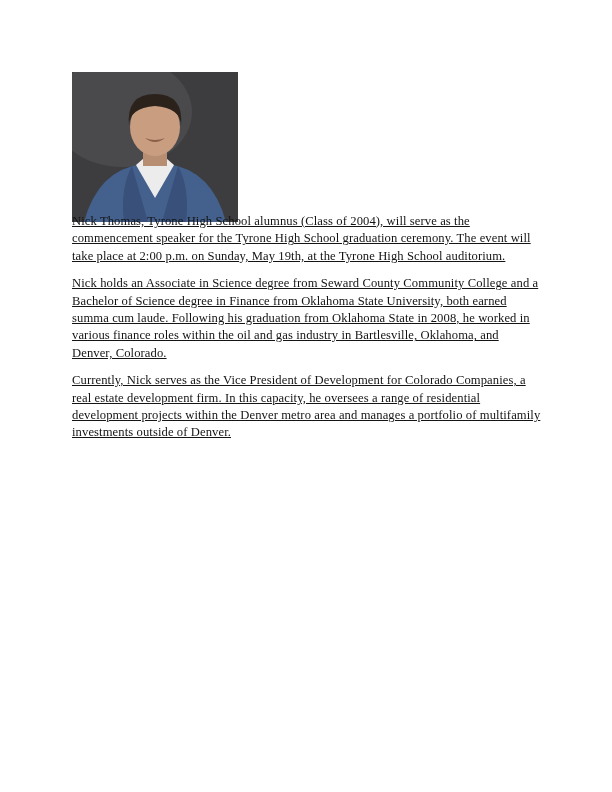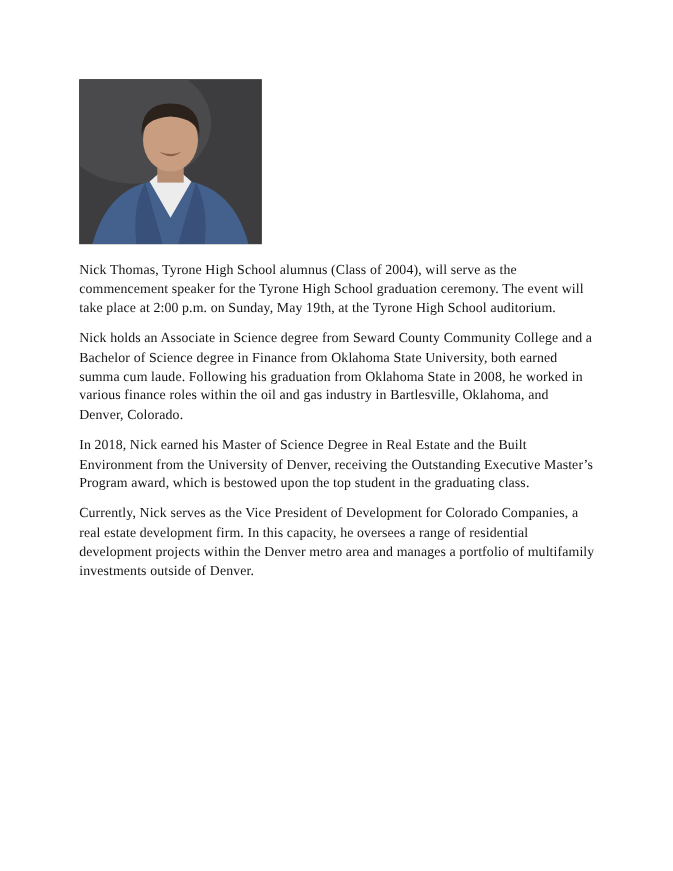--- a/index.html
+++ b/index.html
@@ -26,22 +26,23 @@
       top: 72px;
       width: 166px;
       height: 150px;
       overflow: hidden;
       background: #3d3d3f;
     }
     .photo svg { display: block; }
     .content {
       position: absolute;
       left: 72px;
-      top: 237px;
+      top: 213px;
       width: 470px;
+      text-decoration: underline;
     }
     .content p {
       margin: 0 0 10px 0;
       font-size: 12.6px;
       line-height: 17.4px;
       text-align: left;
       letter-spacing: 0.1px;
     }
   </style>
 </head>
@@ -67,17 +68,16 @@
 
       <path d="M57,54 Q54,22 83,22 Q112,22 109,54 Q109,36 83,34 Q57,36 57,54 Z" fill="#2b221c"></path>
 
       <path d="M73,66 Q83,74 93,66 Q83,70 73,66 Z" fill="#8a5f48"></path>
     </svg>
   </div>
 
   <div class="content">
     <p>Nick Thomas, Tyrone High School alumnus (Class of 2004), will serve as the commencement speaker for the Tyrone High School graduation ceremony. The event will take place at 2:00 p.m. on Sunday, May 19th, at the Tyrone High School auditorium.</p>
     <p>Nick holds an Associate in Science degree from Seward County Community College and a Bachelor of Science degree in Finance from Oklahoma State University, both earned summa cum laude. Following his graduation from Oklahoma State in 2008, he worked in various finance roles within the oil and gas industry in Bartlesville, Oklahoma, and Denver, Colorado.</p>
-    <p>In 2018, Nick earned his Master of Science Degree in Real Estate and the Built Environment from the University of Denver, receiving the Outstanding Executive Master’s Program award, which is bestowed upon the top student in the graduating class.</p>
     <p>Currently, Nick serves as the Vice President of Development for Colorado Companies, a real estate development firm. In this capacity, he oversees a range of residential development projects within the Denver metro area and manages a portfolio of multifamily investments outside of Denver.</p>
   </div>
 
 </div>
 
 </body></html>

